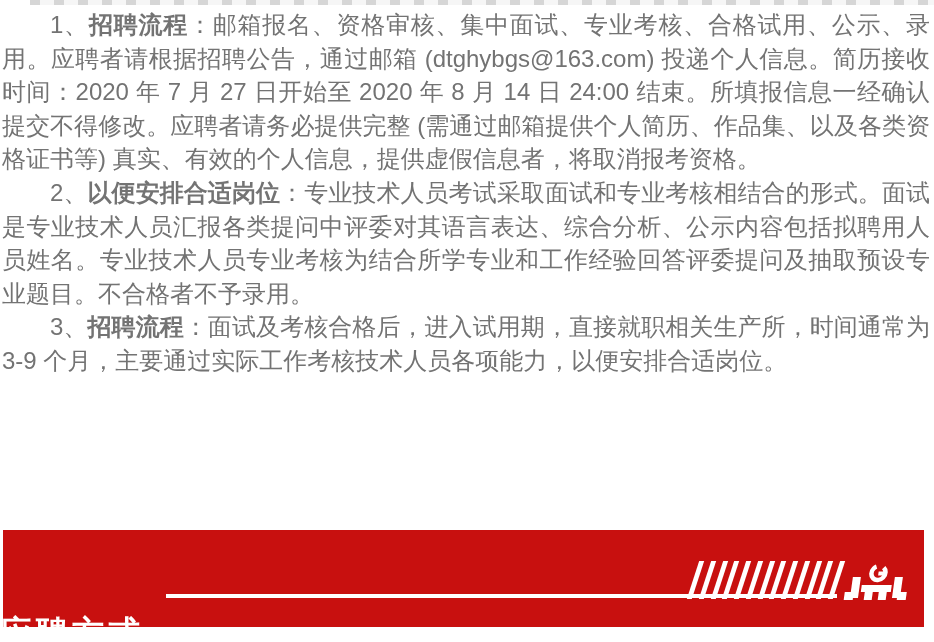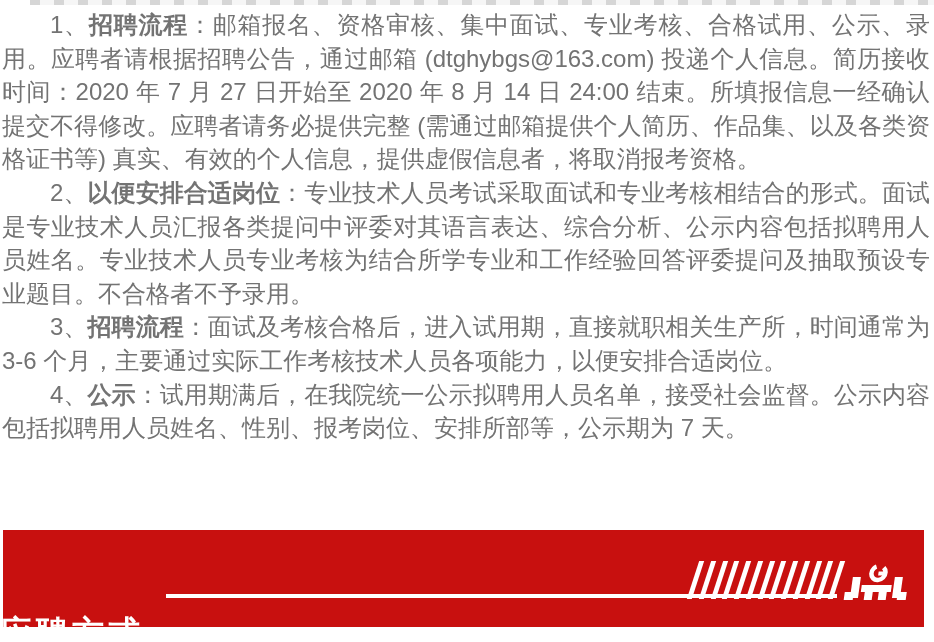--- a/index.html
+++ b/index.html
@@ -57,22 +57,21 @@
 </head>
 <body>
 
 <div class="screen">
 
   <div class="remnant"></div>
 
   <div class="doc-text">
     <p><span>1、</span><b>招聘流程</b><span>：邮箱报名、资格审核、集中面试、专业考核、合格试用、公示、录用。应聘者请根据招聘公告，通过邮箱 (dtghybgs@163.com) 投递个人信息。简历接收时间：2020 年 7 月 27 日开始至 2020 年 8 月 14 日 24:00 结束。所填报信息一经确认提交不得修改。应聘者请务必提供完整 (需通过邮箱提供个人简历、作品集、以及各类资格证书等) 真实、有效的个人信息，提供虚假信息者，将取消报考资格。</span></p>
     <p><span>2、</span><b>以便安排合适岗位</b><span>：专业技术人员考试采取面试和专业考核相结合的形式。面试是专业技术人员汇报各类提问中评委对其语言表达、综合分析、公示内容包括拟聘用人员姓名。专业技术人员专业考核为结合所学专业和工作经验回答评委提问及抽取预设专业题目。不合格者不予录用。</span></p>
-    <p><span>3、</span><b>招聘流程</b><span>：面试及考核合格后，进入试用期，直接就职相关生产所，时间通常为 3-6 个月，主要通过实际工作考核技术人员各项能力，以便安排合适岗位。</span></p>
-    <p><span>4、</span><b>公示</b><span>：试用期满后，在我院统一公示拟聘用人员名单，接受社会监督。公示内容包括拟聘用人员姓名、性别、报考岗位、安排所部等，公示期为 7 天。</span></p>
+    <p><span>3、</span><b>招聘流程</b><span>：面试及考核合格后，进入试用期，直接就职相关生产所，时间通常为 3-9 个月，主要通过实际工作考核技术人员各项能力，以便安排合适岗位。</span></p>
   </div>
 
   <div class="banner">
     <div class="banner-title">应聘方式</div>
     <div class="banner-line"></div>
     <div class="slashes">
         <span class="slash"></span>
         <span class="slash"></span>
         <span class="slash"></span>
         <span class="slash"></span>

